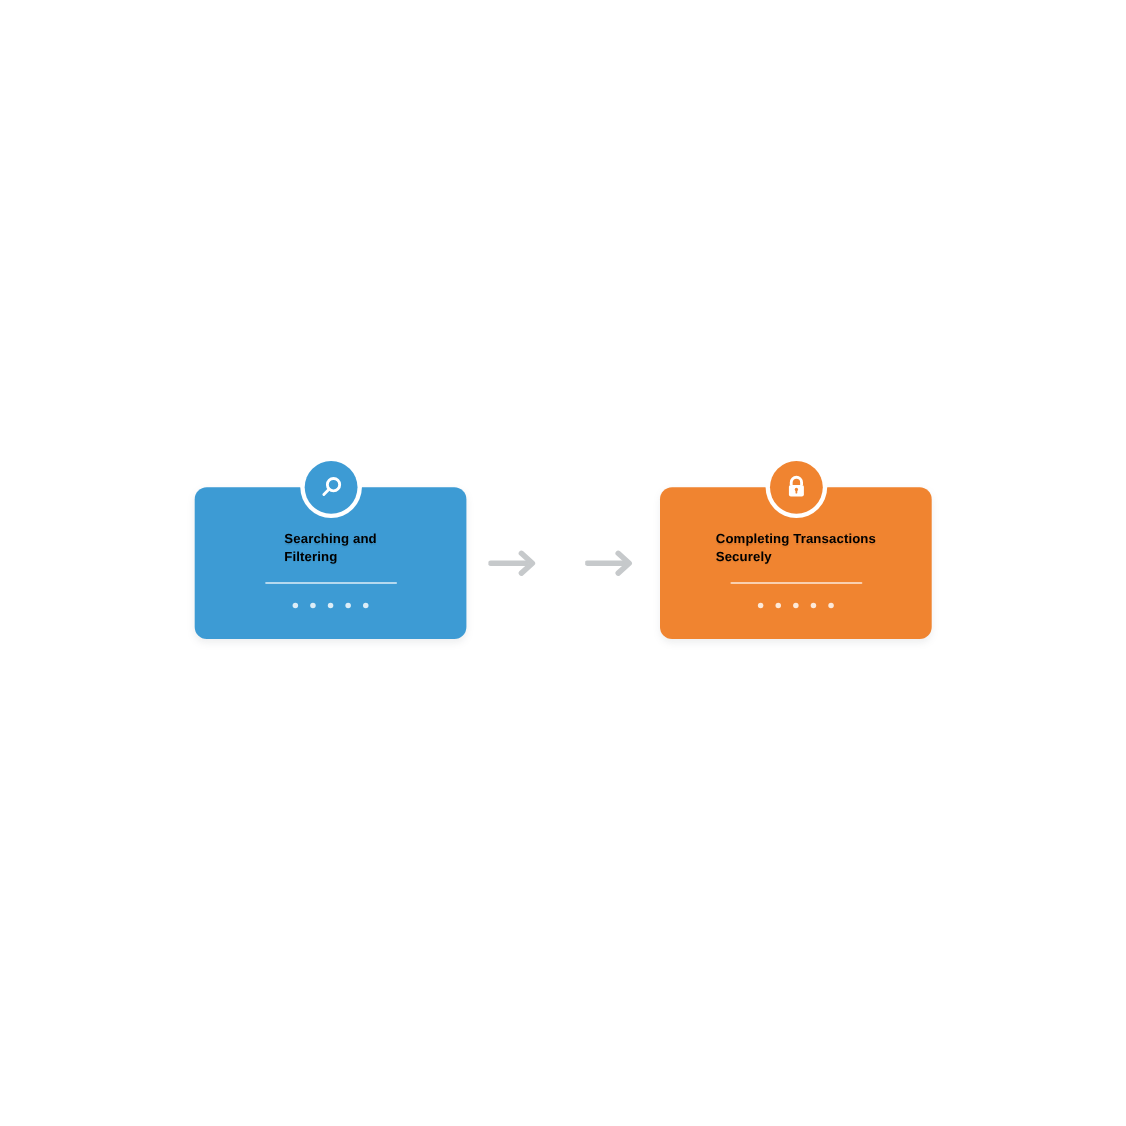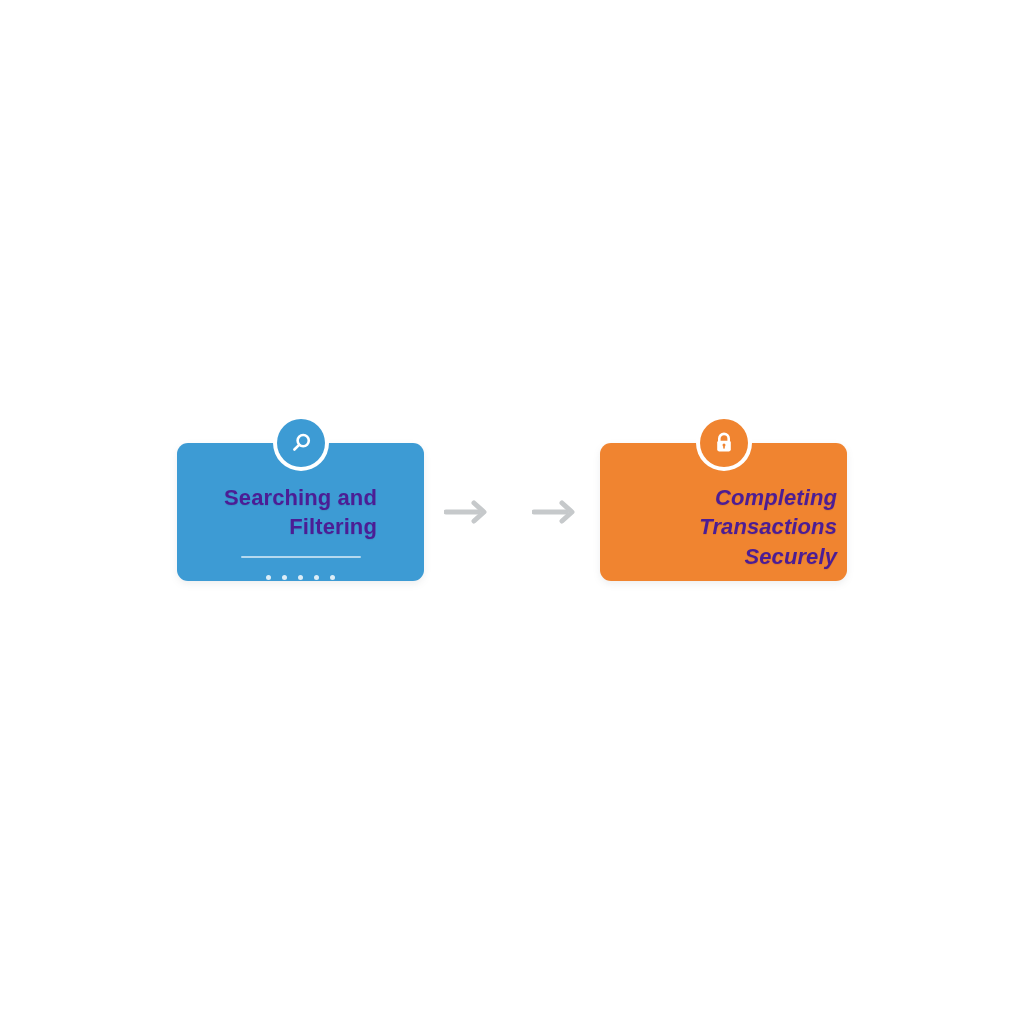--- a/index.html
+++ b/index.html
@@ -42,21 +42,21 @@
     box-sizing: border-box;
     padding-top: 40px;
     display: flex;
     flex-direction: column;
     align-items: center;
     box-shadow: 0 3px 7px rgba(120,130,140,0.13);
   }
 
   .step.blue   { background: #3d9bd4; }
   .step.green  { background: #80bb42; }
-  .step.orange { background: #f08430; font-style: italic; }
+  .step.orange { background: #f08430; }
 
   
   .badge {
     position: absolute;
     top: -28px;
     left: 50%;
     transform: translateX(-50%);
     width: 56px;
     height: 56px;
     border-radius: 50%;
@@ -74,25 +74,25 @@
     align-items: center;
     justify-content: center;
   }
   .blue   .badge-inner { background: #3d9bd4; }
   .green  .badge-inner { background: #80bb42; }
   .orange .badge-inner { background: #f08430; }
   .badge-inner svg { display: block; }
 
   
   .step-title {
-    color: #4c1d95;
-    font-size: 22px;
+    color: #000000;
+    font-size: 12px;
     font-weight: bold;
     line-height: 1.33;
-    text-align: right;
+    text-align: left;
     letter-spacing: 0.1px;
     padding: 0 10px;
     white-space: pre-line;
     text-shadow: 0 1px 1px rgba(0,0,0,0.07);
   }
 
   
   .divider {
     width: 120px;
     height: 2px;

